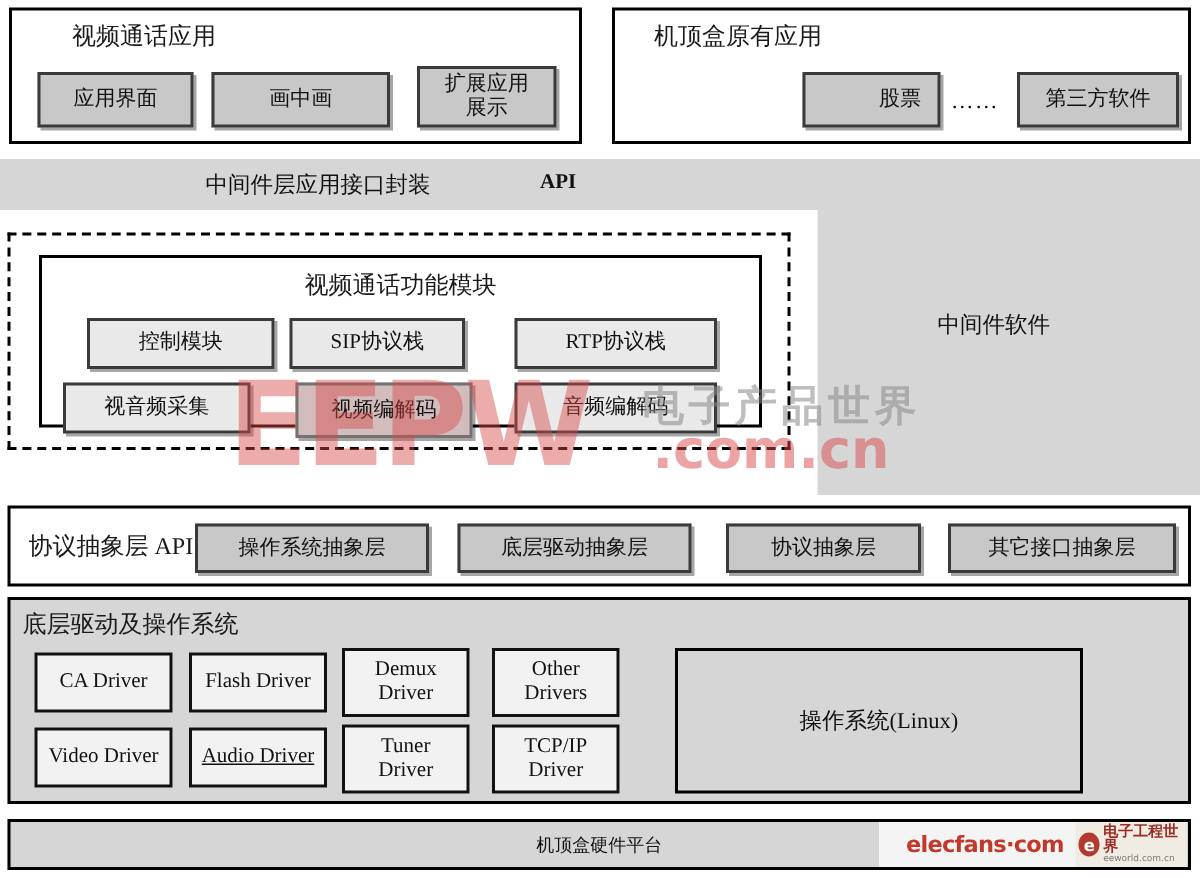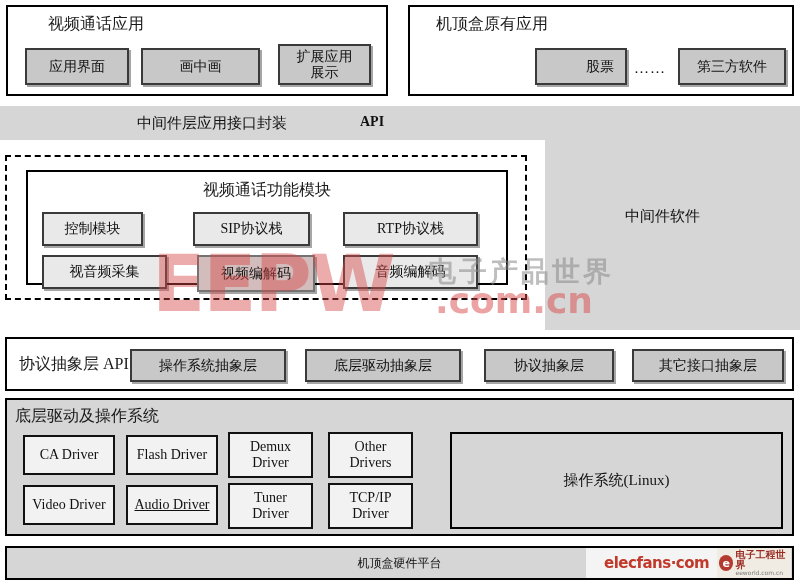--- a/index.html
+++ b/index.html
@@ -211,21 +211,21 @@
   <div class="abs" style="left:0px; top:140px; width:545px; height:190px; background:#ffffff;"></div>
 
   <div class="mid-label" style="left:625px; top:207px;">中间件软件</div>
 
   <div class="abs dashed" style="left:5px; top:155px; width:522px; height:145px;"></div>
 
   <div class="abs solid-inner" style="left:26px; top:170px; width:482px; height:115px;">
     <div class="panel-title" style="left:0; right:0; top:8px; text-align:center;">视频通话功能模块</div>
   </div>
 
-  <div class="abs chip light" style="left:42px; top:212px; width:101px; height:34px;">控制模块</div>
+  <div class="abs chip light" style="left:58px; top:212px; width:125px; height:34px;">控制模块</div>
   <div class="abs chip light" style="left:193px; top:212px; width:117px; height:34px;">SIP协议栈</div>
   <div class="abs chip light" style="left:343px; top:212px; width:135px; height:34px;">RTP协议栈</div>
 
   <div class="abs chip light" style="left:42px; top:255px; width:125px; height:34px;">视音频采集</div>
   <div class="abs chip red" style="left:197px; top:255px; width:118px; height:37px;">视频编解码</div>
   <div class="abs chip light" style="left:343px; top:255px; width:135px; height:34px;">音频编解码</div>
 
   <div class="wm wm-eepw" style="left:152px; top:245px; font-size:78px; line-height:1;">EEPW</div>
   <div class="wm wm-cn" style="left:435px; top:283px; font-size:36px; line-height:1;">.com.cn</div>
   <div class="wm wm-zh" style="left:428px; top:258px; font-size:28px; line-height:1;">电子产品世界</div>
@@ -249,21 +249,21 @@
   <div class="abs chip white" style="left:328px; top:432px; width:85px; height:46px; white-space:pre-line;">Other
 Drivers</div>
 
   <div class="abs chip white" style="left:23px; top:485px; width:92px; height:40px;">Video Driver</div>
   <div class="abs chip white" style="left:126px; top:485px; width:92px; height:40px;text-decoration:underline;">Audio Driver</div>
   <div class="abs chip white" style="left:228px; top:483px; width:85px; height:46px; white-space:pre-line;">Tuner
 Driver</div>
   <div class="abs chip white" style="left:328px; top:483px; width:85px; height:46px; white-space:pre-line;">TCP/IP
 Driver</div>
 
-  <div class="abs" style="left:450px; top:432px; width:333px; height:97px; border:2px solid #000; background:#d6d6d6;
+  <div class="abs" style="left:450px; top:432px; width:272px; height:97px; border:2px solid #000; background:#d6d6d6;
               display:flex; align-items:center; justify-content:center; font-size:15px; color:#111;">操作系统(Linux)</div>
 
   <div class="abs hwbar" style="left:5px; top:546px; width:789px; height:34px;">
     <span>机顶盒硬件平台</span>
   </div>
 
   <div class="elecfans" style="left:586px; top:548px; width:205px; height:30px;">
     <span class="elecfans-text" style="margin-left:18px;">elecfans·com</span>
     <div class="ew-logo" style="margin-left:8px;">
       <div class="ew-mark">e</div>

